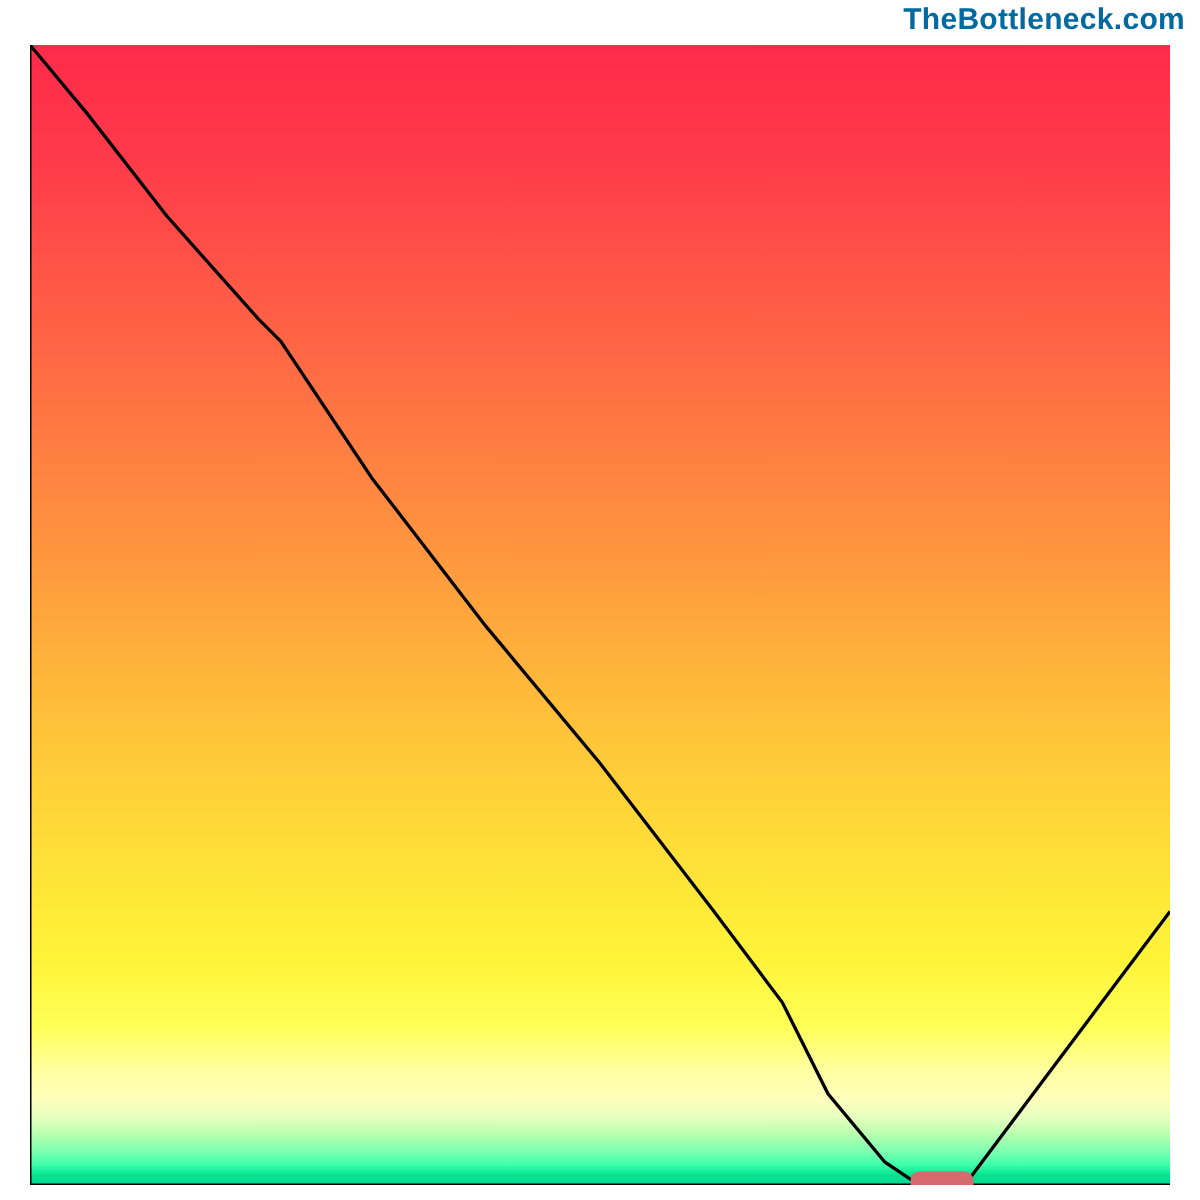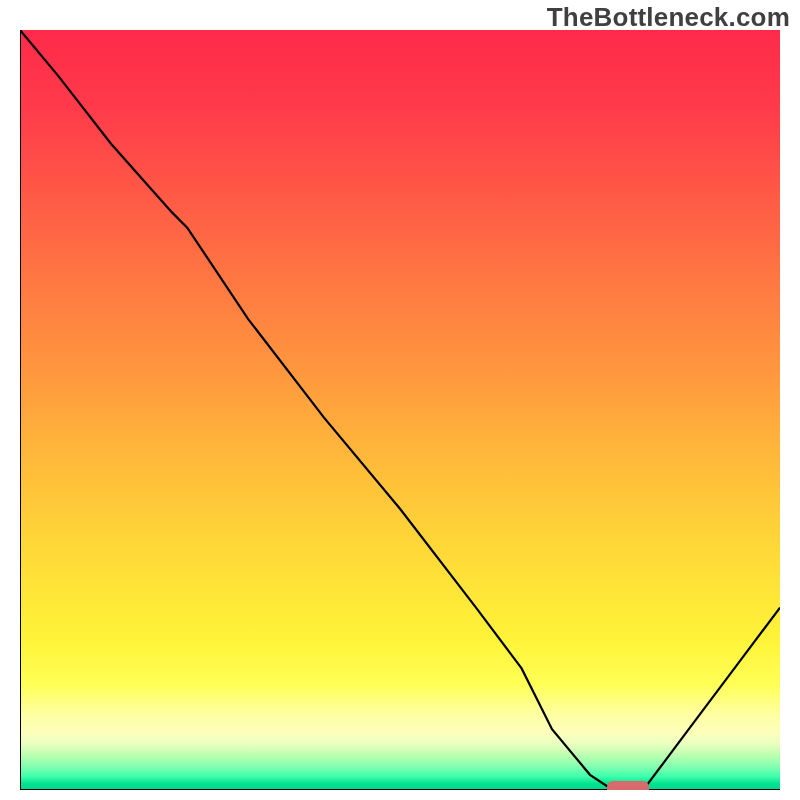--- a/index.html
+++ b/index.html
@@ -13,23 +13,23 @@
   }
   .wrap {
     position: relative;
     width: 800px;
     height: 800px;
   }
   .watermark {
     position: absolute;
     top: 2px;
     right: 10px;
-    font-size: 26px;
+    font-size: 20px;
     font-weight: 600;
-    color: #404040;
+    color: #0369a1;
     letter-spacing: 0.2px;
   }
   .plot {
     position: absolute;
     left: 20px;
     top: 30px;
     width: 760px;
     height: 760px;
   }
   .plot-area {

